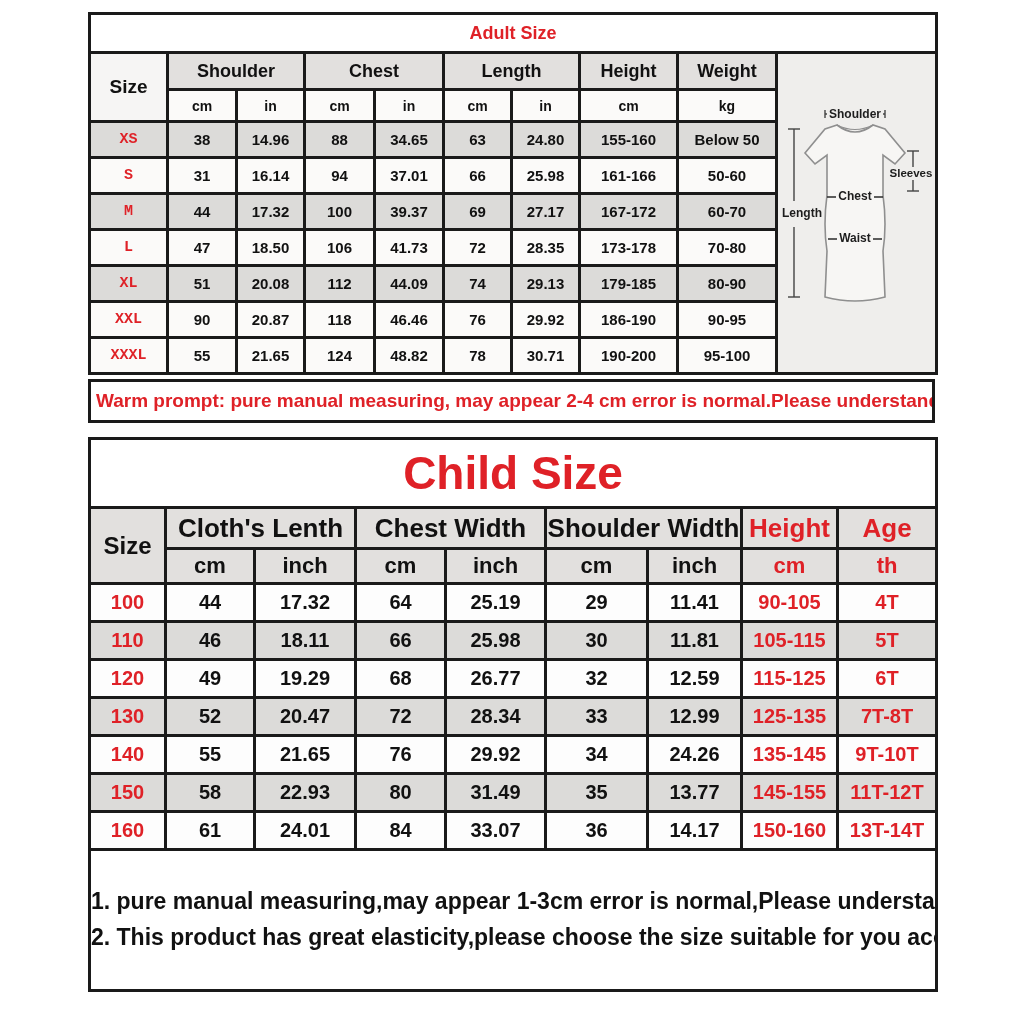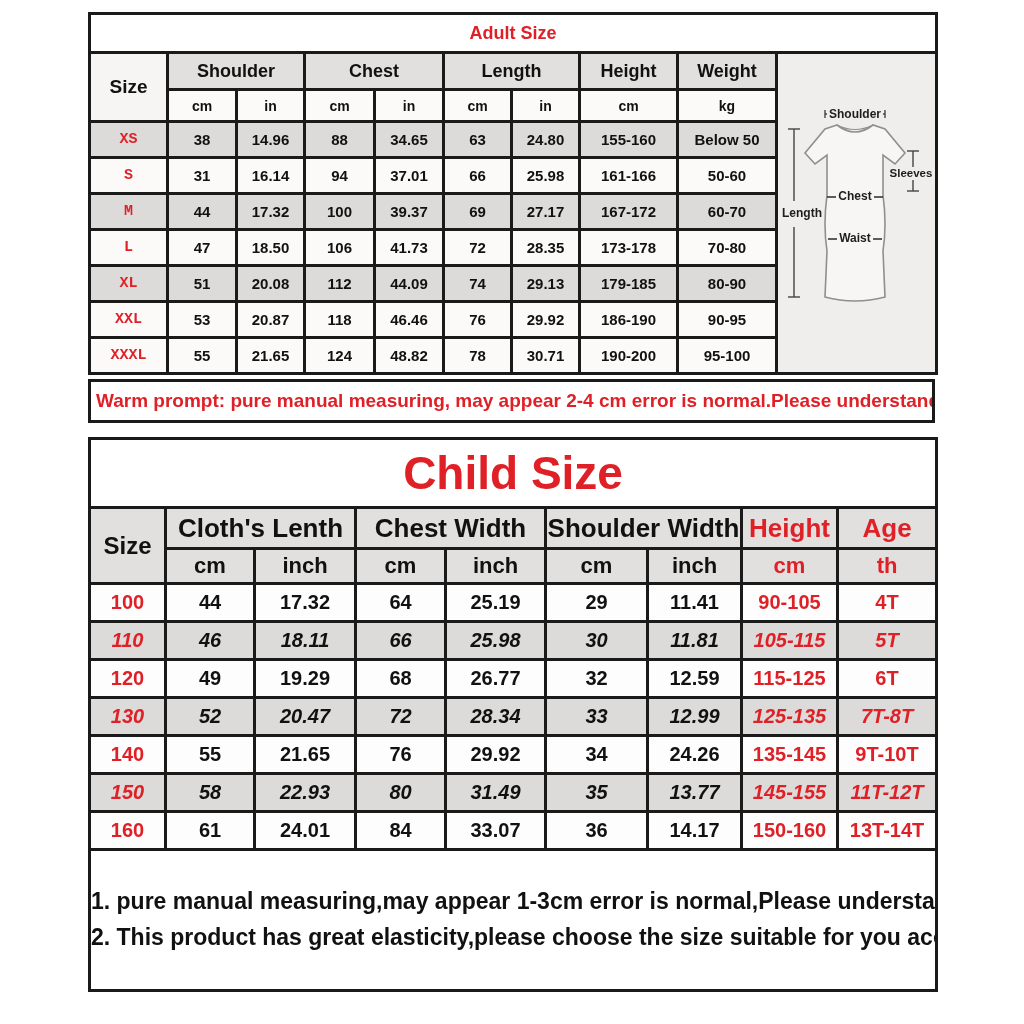--- a/index.html
+++ b/index.html
@@ -38,21 +38,21 @@
     font-size:19px;font-weight:bold;color:var(--red);padding-left:5px;
     background:#fff;white-space:nowrap;overflow:hidden;
   }
   
   .c-tbl{margin-top:14px;}
   .c-title{height:66px;font-size:46px;color:var(--red);background:#fff;}
   .c-gh{height:38px;font-size:26px;background:var(--gray-head);}
   .c-size-h{font-size:24px;background:var(--gray-head);}
   .c-unit{height:32px;font-size:22px;background:var(--gray-head);}
   tr.c-row td{height:35px;font-size:20px;}
-  tr.c-row.shade td{background:var(--gray-row);font-style:italic;}
+  tr.c-row.shade td{background:var(--gray-row);}
   tr.c-row.plain td{background:#fdfdfd;}
   .red-txt{color:var(--red) !important;}
   td.notes-cell{
     background:#fff;text-align:left;vertical-align:middle;
     font-size:23px;padding:8px 10px;white-space:normal;height:138px;
   }
   .note-line{line-height:1.55;font-weight:bold;}
   
   svg text{font-family:"Liberation Sans",sans-serif;font-weight:bold;fill:#1d1d1d;}
 </style>
@@ -179,21 +179,21 @@
       <td>20.08</td>
       <td>112</td>
       <td>44.09</td>
       <td>74</td>
       <td>29.13</td>
       <td>179-185</td>
       <td>80-90</td>
     </tr>
     <tr class="a-row plain">
       <td class="a-size">XXL</td>
-      <td>53</td>
+      <td>90</td>
       <td>20.87</td>
       <td>118</td>
       <td>46.46</td>
       <td>76</td>
       <td>29.92</td>
       <td>186-190</td>
       <td>90-95</td>
     </tr>
     <tr class="a-row plain">
       <td class="a-size">XXXL</td>

